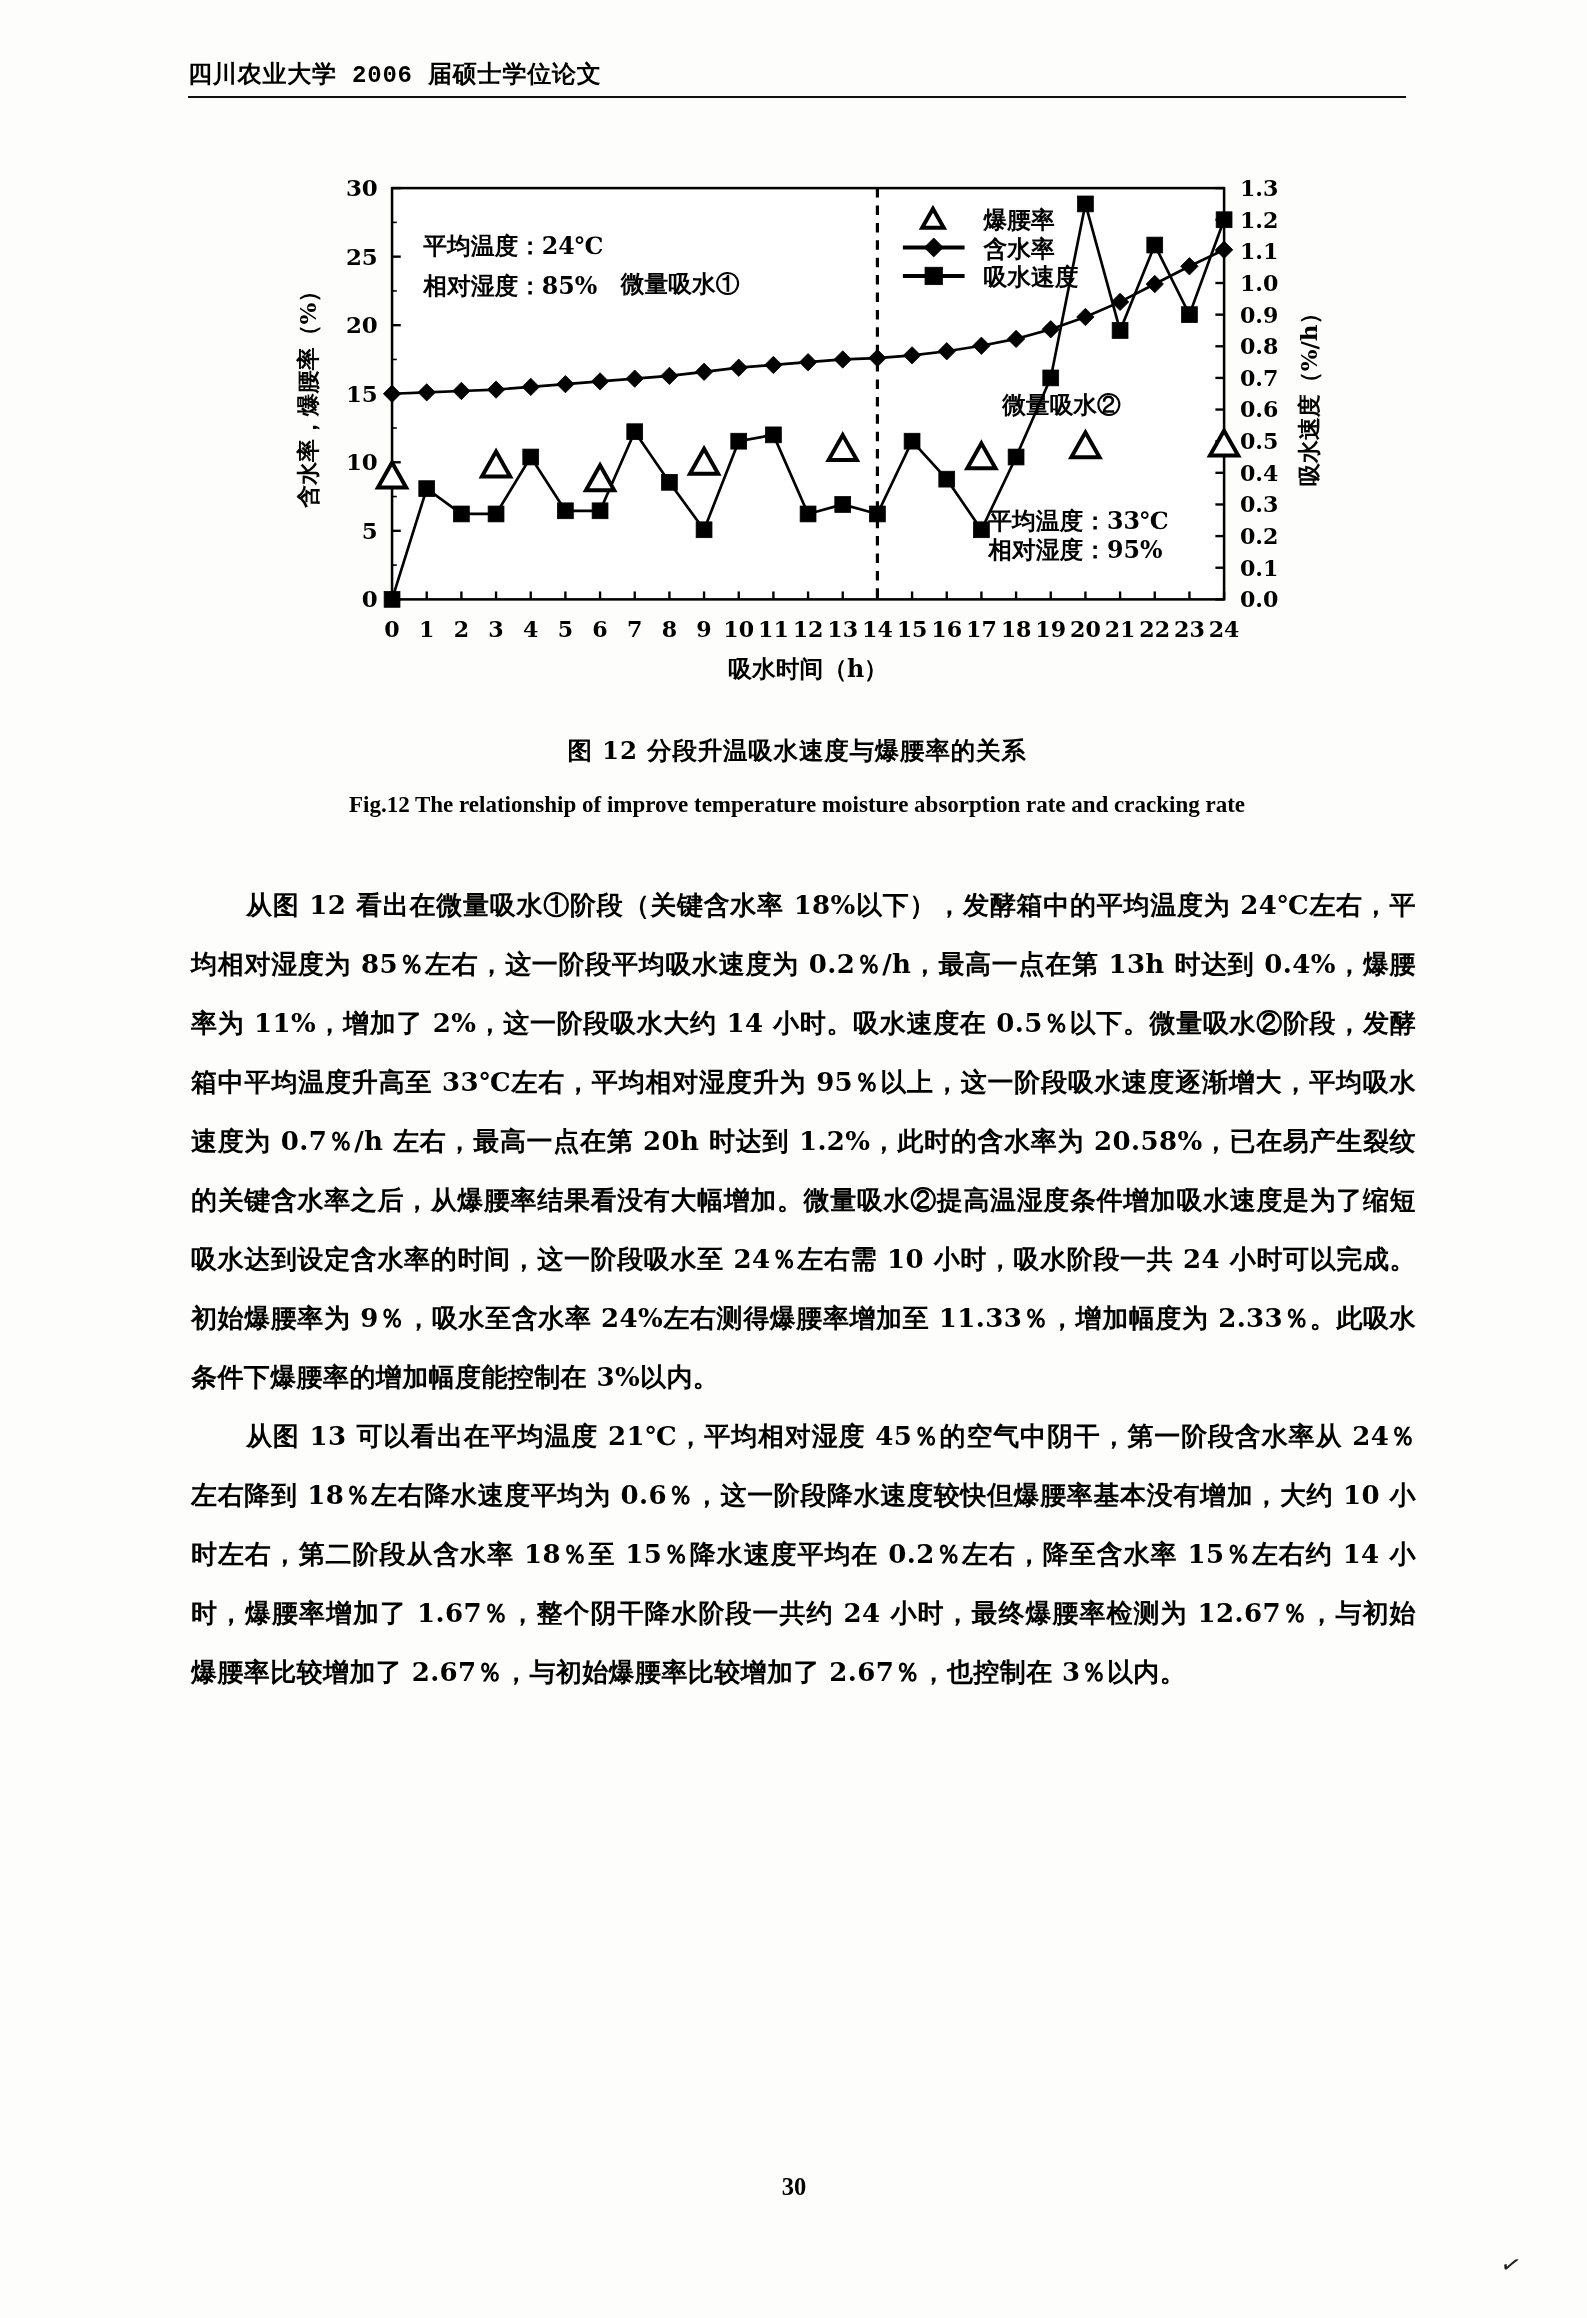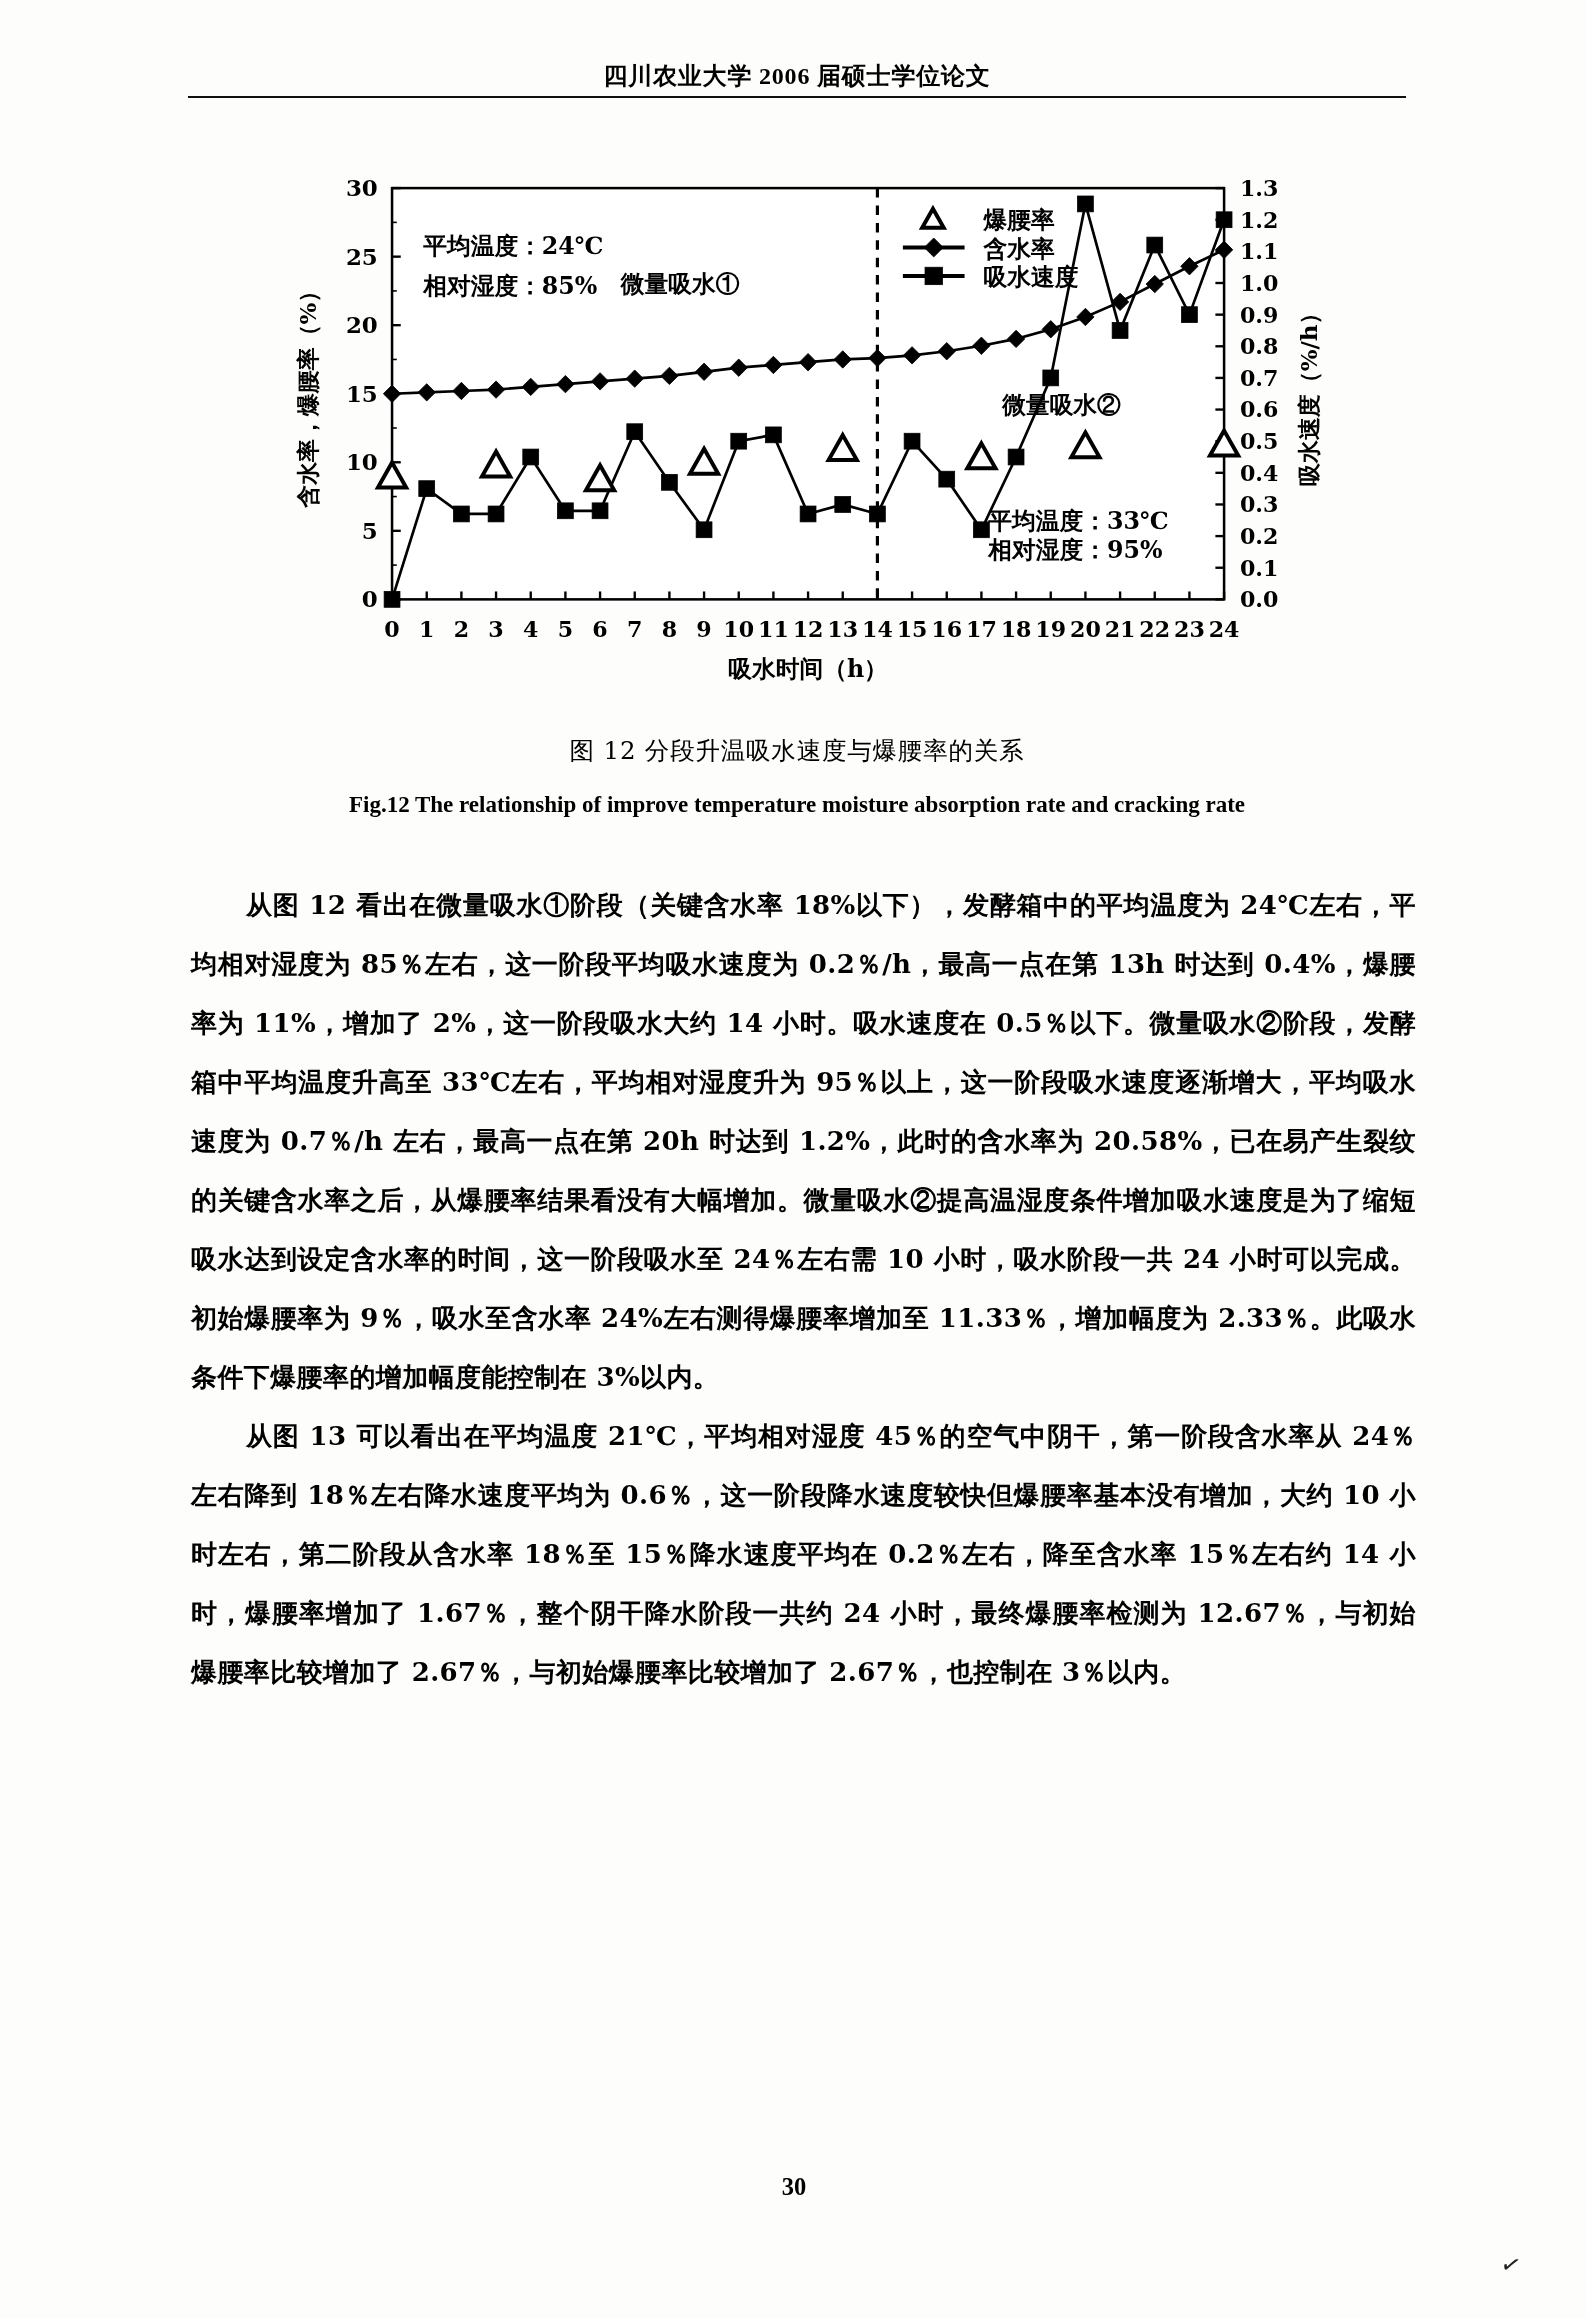--- a/index.html
+++ b/index.html
@@ -19,25 +19,25 @@
     width: 1588px; height: 2319px;
   }
 
   
   .header-block {
     position: absolute;
     left: 188px; top: 62px;
     width: 1218px;
   }
   .header-title {
-    text-align: center;
+    text-align: left;
     font-size: 24px;
     font-weight: 700;
     letter-spacing: 0.8px;
-    font-family: Liberation Serif, serif;
+    font-family: Liberation Mono, monospace;
     line-height: 1.2;
   }
   .header-rule {
     margin-top: 5.5px;
     border-bottom: 2.4px solid #111;
     width: 100%;
   }
 
   
   .figure {
@@ -47,21 +47,21 @@
     height: 617px;
   }
   .chart-svg { display: block; }
 
   .fig-caption-cn {
     position: absolute;
     left: 188px; top: 734px;
     width: 1218px;
     text-align: center;
     font-size: 24.5px;
-    font-weight: 400;
+    font-weight: 700;
     font-family: "DejaVu Serif", "Liberation Serif", serif;
     letter-spacing: 0.8px;
   }
   .fig-caption-en {
     position: absolute;
     left: 188px; top: 792px;
     width: 1218px;
     text-align: center;
     font-size: 23px;
     font-weight: 700;

